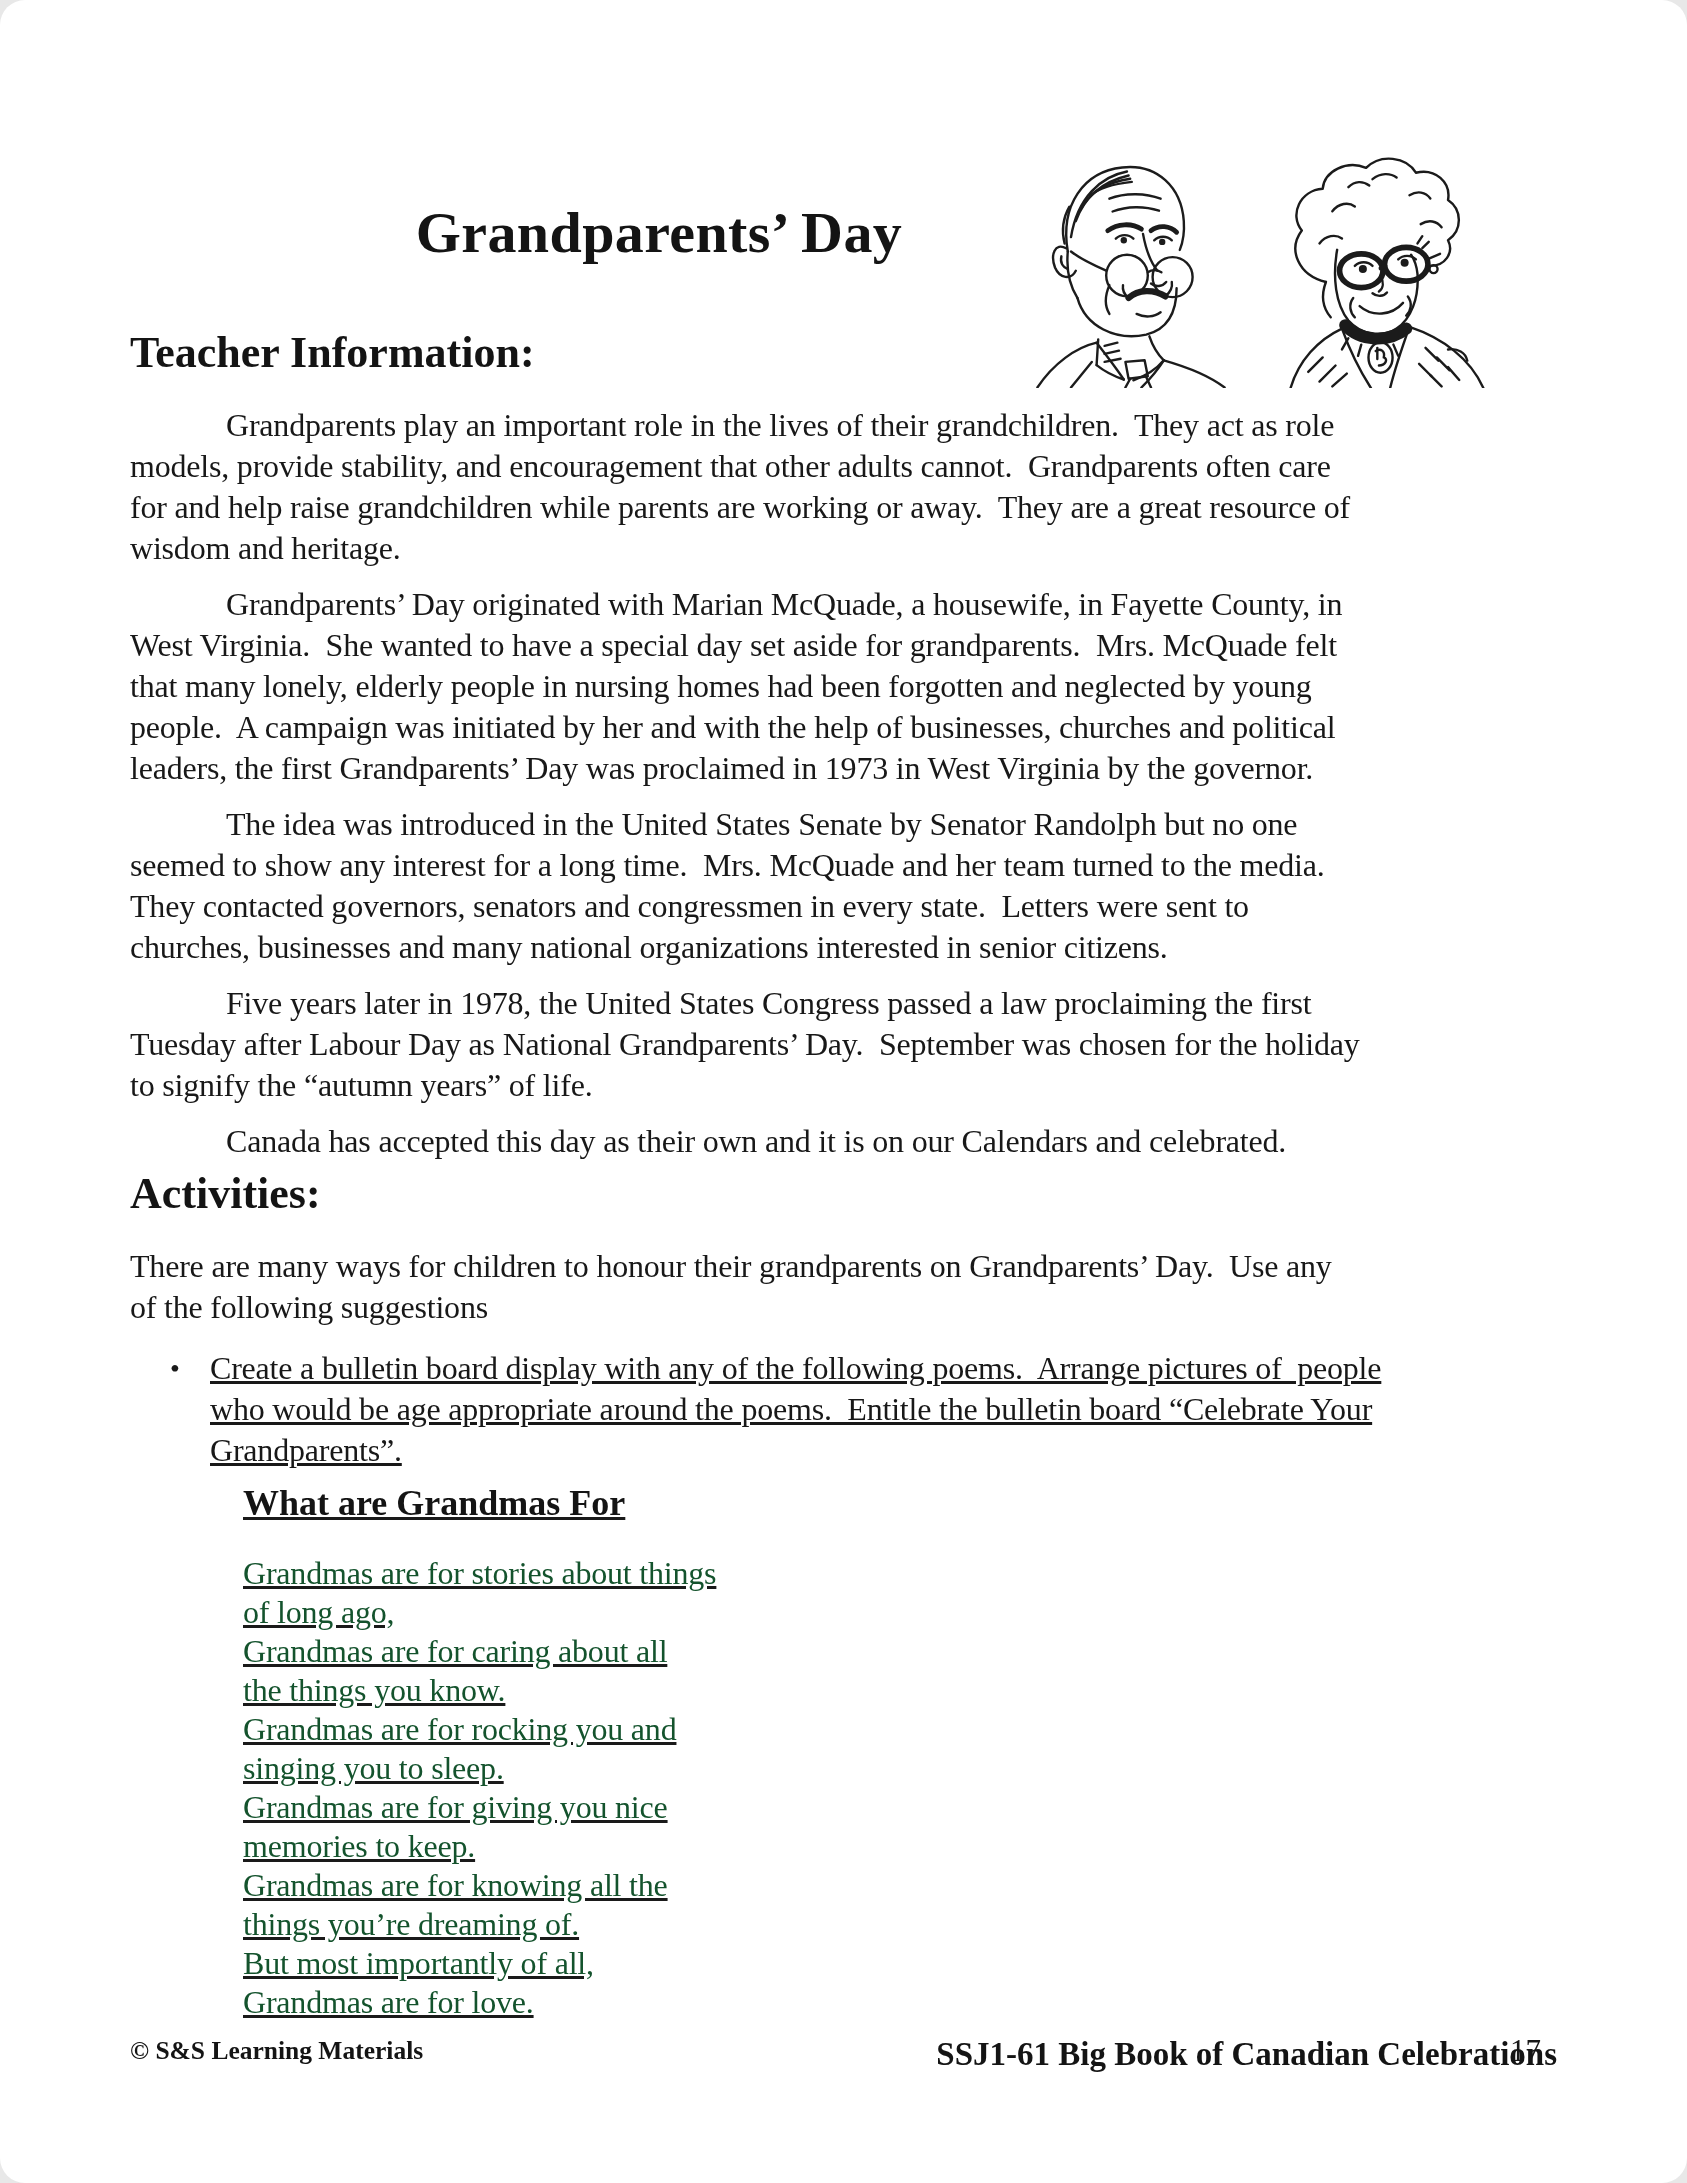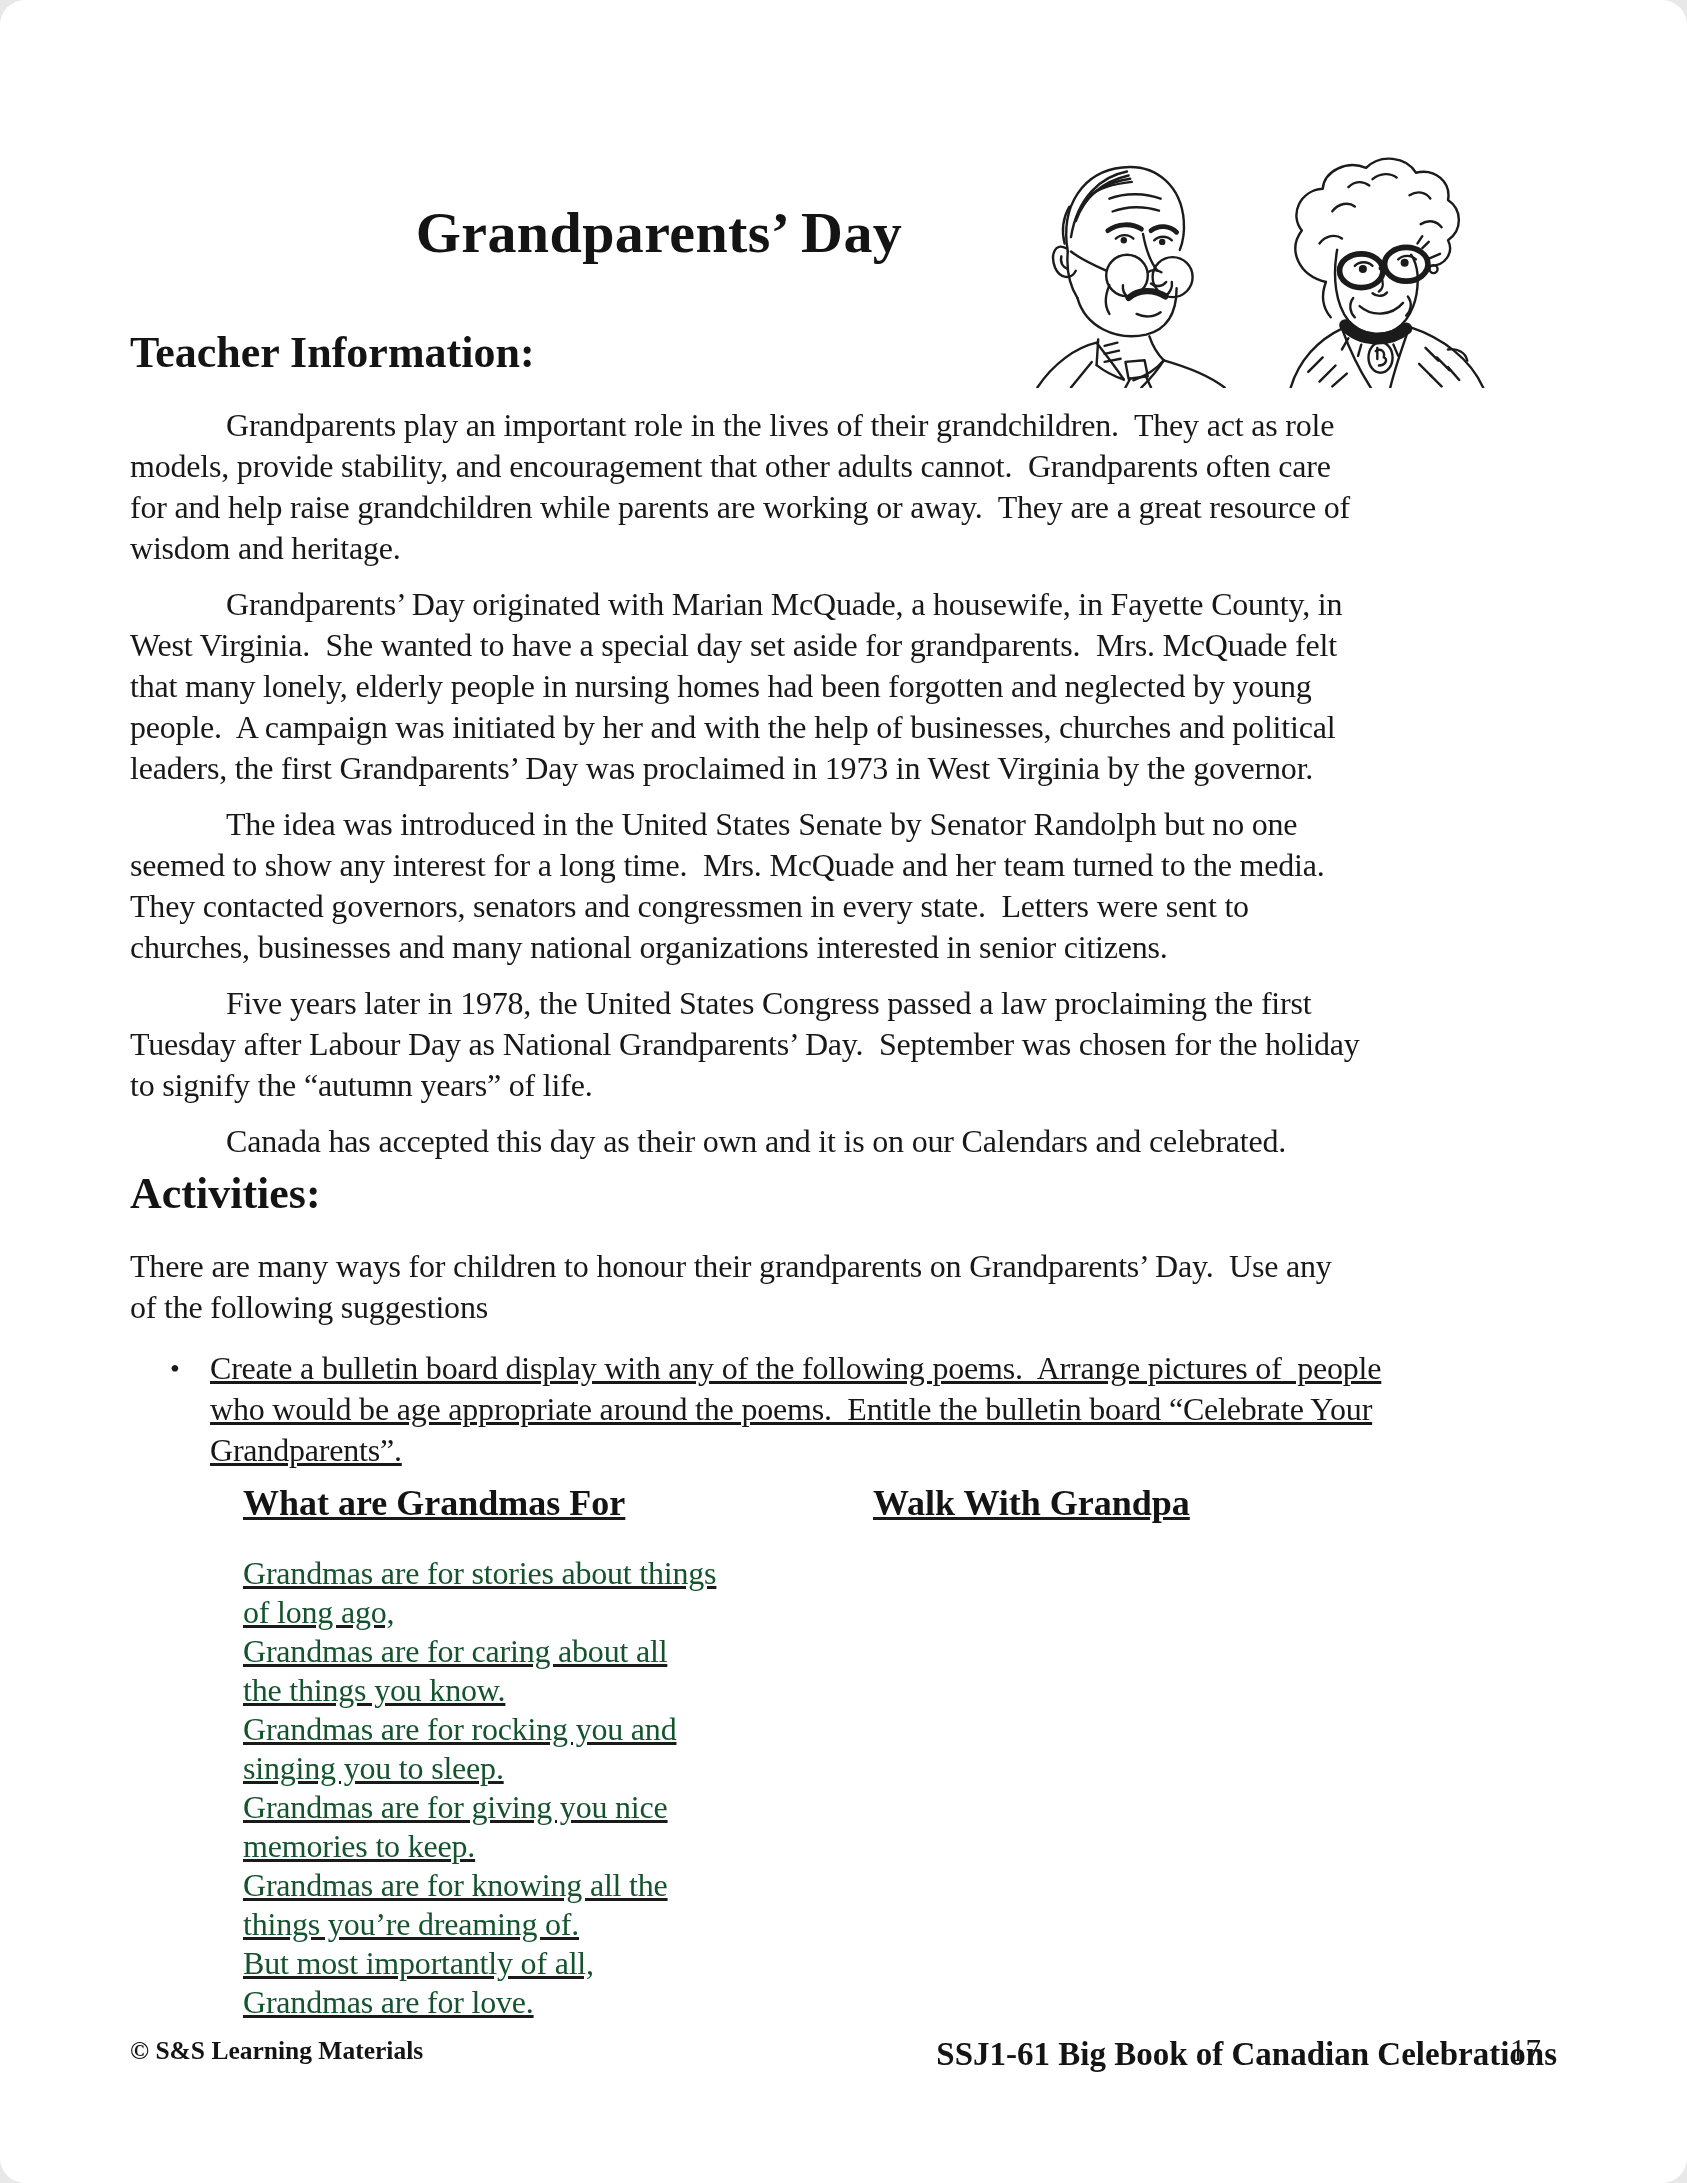--- a/index.html
+++ b/index.html
@@ -276,21 +276,20 @@
 Grandmas are for rocking you and
 singing you to sleep.
 Grandmas are for giving you nice
 memories to keep.
 Grandmas are for knowing all the
 things you’re dreaming of.
 But most importantly of all,
 Grandmas are for love.</p>
       </div>
       <div class="poem">
-        <h3>Walk With Grandpa</h3>
       </div>
     </div>
   </div>
 
   <div class="footer">
     <span class="f-left">© S&amp;S Learning Materials</span>
     <span class="f-center">17</span>
     <span class="f-right">SSJ1-61 Big Book of Canadian Celebrations</span>
   </div>
 

